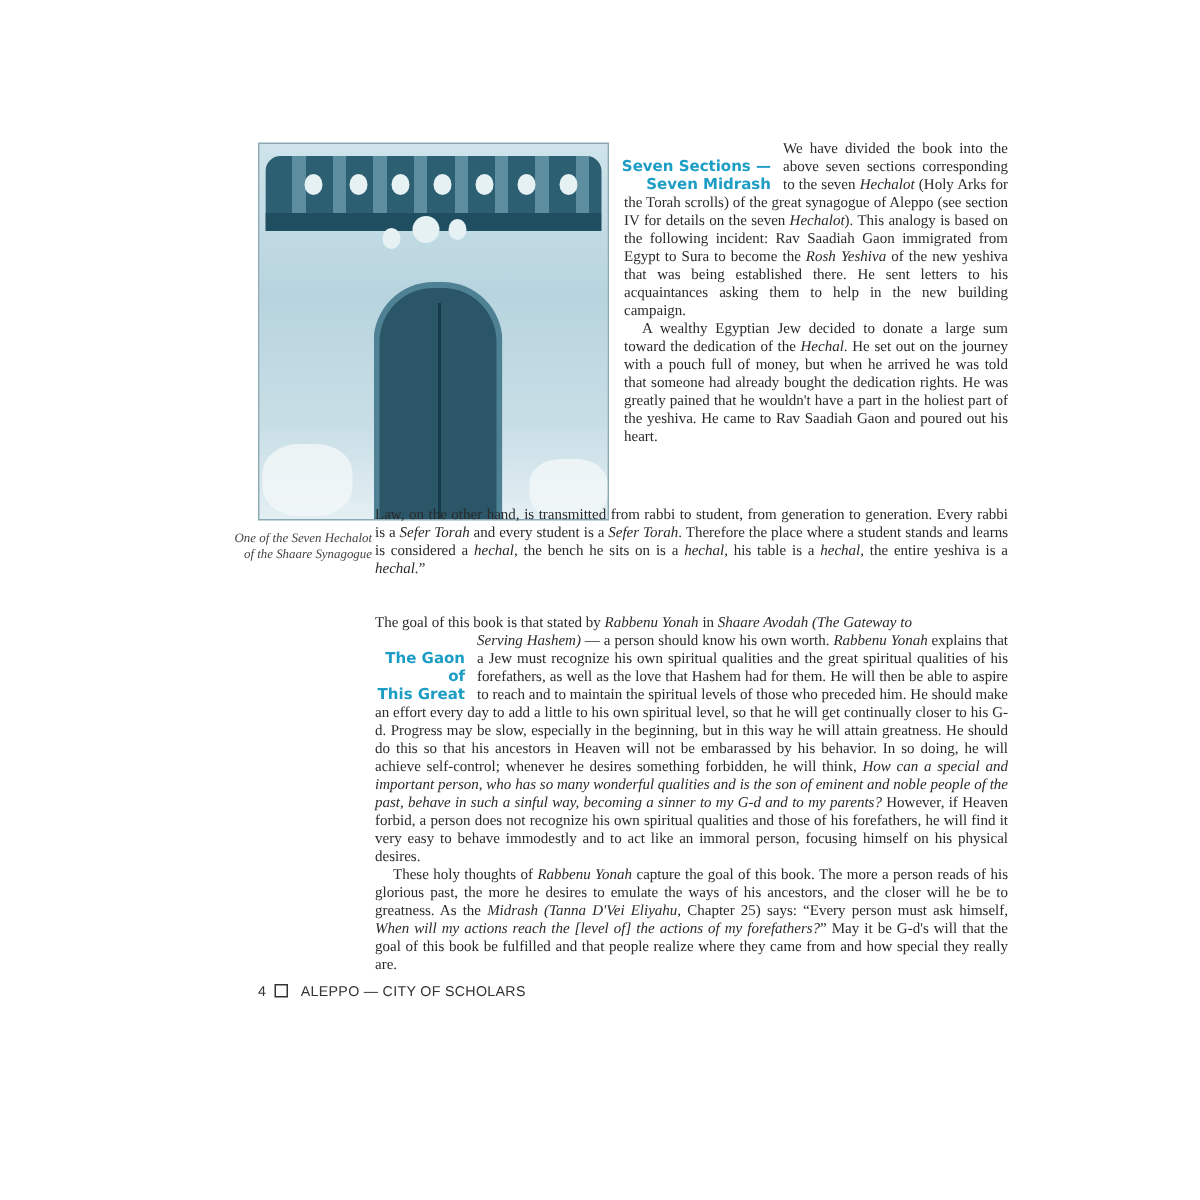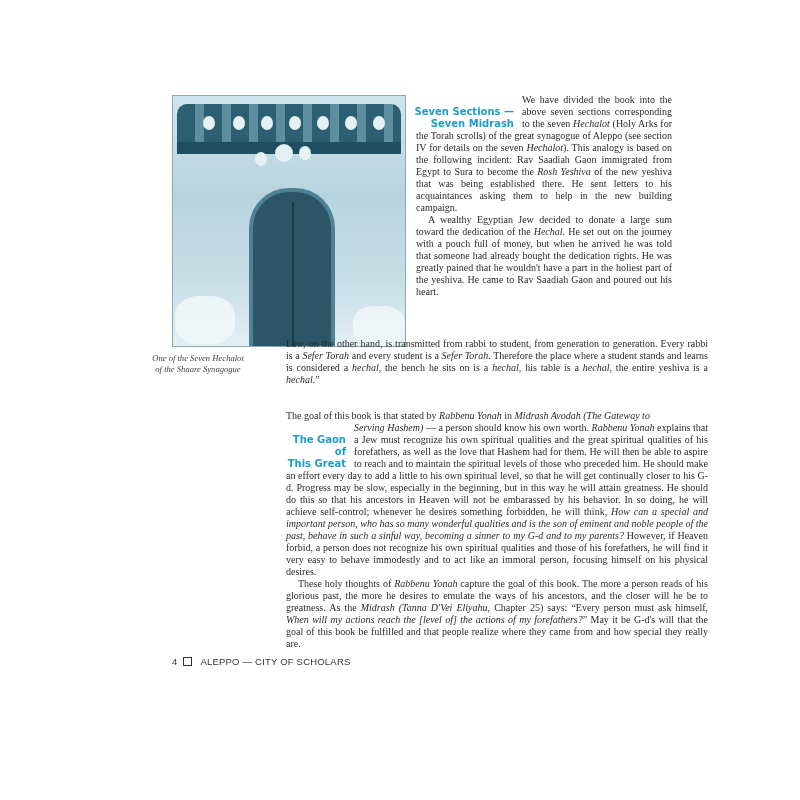--- a/index.html
+++ b/index.html
@@ -11,25 +11,25 @@
            background:linear-gradient(180deg,#cfe4ec 0%,#b7d4de 40%,#c8dee6 75%,#e4eff3 100%); }
   .photo .cornice { position:absolute; left:4px; right:4px; top:8px; height:38px;
            background:repeating-linear-gradient(90deg,#2d5f73 0 18px,#5d8ea0 18px 27px); border-radius:10px 10px 0 0; }
   .photo .beam { position:absolute; left:4px; right:4px; top:46px; height:12px; background:#1f4e61; }
   .photo .lamp { position:absolute; width:12px; height:14px; border-radius:50%; background:#e6f1f4; }
   .photo .door { position:absolute; left:76px; top:92px; width:86px; height:158px;
            background:#2a5668; border:4px solid #4f8194; border-bottom:none;
            border-radius:40px 40px 0 0; box-sizing:border-box; }
   .photo .door::after { content:""; position:absolute; left:50%; top:10px; bottom:0; width:2px; background:#163a49; }
   .photo .stain { position:absolute; background:#f2f7f9; opacity:.8; border-radius:40%; }
-  .caption { position:absolute; left:148px; top:353px; width:100px; text-align:center;
+  .caption { position:absolute; left:148px; top:353px; width:100px; text-align:right;
              font-style:italic; font-size:8.6px; line-height:11px; color:#444; }
   .text { font-size:10px; line-height:12px; text-align:justify; hyphens:auto; }
   .right-col { position:absolute; left:416px; top:94px; width:256px; }
-  .full-col { position:absolute; left:250px; width:422px;margin-left:36px; }
+  .full-col { position:absolute; left:250px; width:422px; }
   .sidehead { float:left; width:104px; margin:0 8px 0 -2px; text-align:right;
               font-family:"DejaVu Sans", sans-serif; font-weight:bold; font-size:10px; line-height:12px; color:#1c9dc4; }
   .sidehead.goal { width:62px; margin-top:12px; }
   p { margin:0; }
   .indent { text-indent:12px; }
   em { }
   .footer { position:absolute; left:172px; top:656px; font-family:"Liberation Sans", sans-serif;
             font-size:9.5px; color:#333; letter-spacing:.2px; }
   .footer .box { display:inline-block; width:7px; height:7px; border:1px solid #333; margin:0 8px 0 6px; vertical-align:-1px; }
 </style>
@@ -68,21 +68,21 @@
       </div>
       <p>We have divided the book into the above seven sections corresponding to the seven <em>Hechalot</em> (Holy Arks for the Torah scrolls) of the great synagogue of Aleppo (see section IV for details on the seven <em>Hechalot</em>). This analogy is based on the following incident: Rav Saadiah Gaon immigrated from Egypt to Sura to become the <em>Rosh Yeshiva</em> of the new yeshiva that was being established there. He sent letters to his acquaintances asking them to help in the new building campaign.</p>
       <p class="indent">A wealthy Egyptian Jew decided to donate a large sum toward the dedication of the <em>Hechal</em>. He set out on the journey with a pouch full of money, but when he arrived he was told that someone had already bought the dedication rights. He was greatly pained that he wouldn't have a part in the holiest part of the yeshiva. He came to Rav Saadiah Gaon and poured out his heart.</p>
     </div>
 
   <div class="full-col text" style="top:338px">
     <p>Law, on the other hand, is transmitted from rabbi to student, from generation to generation. Every rabbi is a <em>Sefer Torah</em> and every student is a <em>Sefer Torah</em>. Therefore the place where a student stands and learns is considered a <em>hechal</em>, the bench he sits on is a <em>hechal</em>, his table is a <em>hechal</em>, the entire yeshiva is a <em>hechal.</em>”</p>
   </div>
 
   <div class="full-col text" style="top:410px">
-    <p>The goal of this book is that stated by <em>Rabbenu Yonah</em> in <em>Midrash Avodah (The Gateway to</em></p>
+    <p>The goal of this book is that stated by <em>Rabbenu Yonah</em> in <em>Shaare Avodah (The Gateway to</em></p>
     <div class="sidehead goal">
       <div>The Gaon of</div>
       <div>This Great</div>
     </div>
     <p><em>Serving Hashem)</em> — a person should know his own worth. <em>Rabbenu Yonah</em> explains that a Jew must recognize his own spiritual qualities and the great spiritual qualities of his forefathers, as well as the love that Hashem had for them. He will then be able to aspire to reach and to maintain the spiritual levels of those who preceded him. He should make an effort every day to add a little to his own spiritual level, so that he will get continually closer to his G-d. Progress may be slow, especially in the beginning, but in this way he will attain greatness. He should do this so that his ancestors in Heaven will not be embarassed by his behavior. In so doing, he will achieve self-control; whenever he desires something forbidden, he will think, <em>How can a special and important person, who has so many wonderful qualities and is the son of eminent and noble people of the past, behave in such a sinful way, becoming a sinner to my G-d and to my parents?</em> However, if Heaven forbid, a person does not recognize his own spiritual qualities and those of his forefathers, he will find it very easy to behave immodestly and to act like an immoral person, focusing himself on his physical desires.</p>
     <p class="indent">These holy thoughts of <em>Rabbenu Yonah</em> capture the goal of this book. The more a person reads of his glorious past, the more he desires to emulate the ways of his ancestors, and the closer will he be to greatness. As the <em>Midrash (Tanna D'Vei Eliyahu,</em> Chapter 25) says: “Every person must ask himself, <em>When will my actions reach the [level of] the actions of my forefathers?</em>” May it be G-d's will that the goal of this book be fulfilled and that people realize where they came from and how special they really are.</p>
   </div>
 
   <div class="footer">
     <span>4</span><span class="box"></span><span>ALEPPO — CITY OF SCHOLARS</span>

